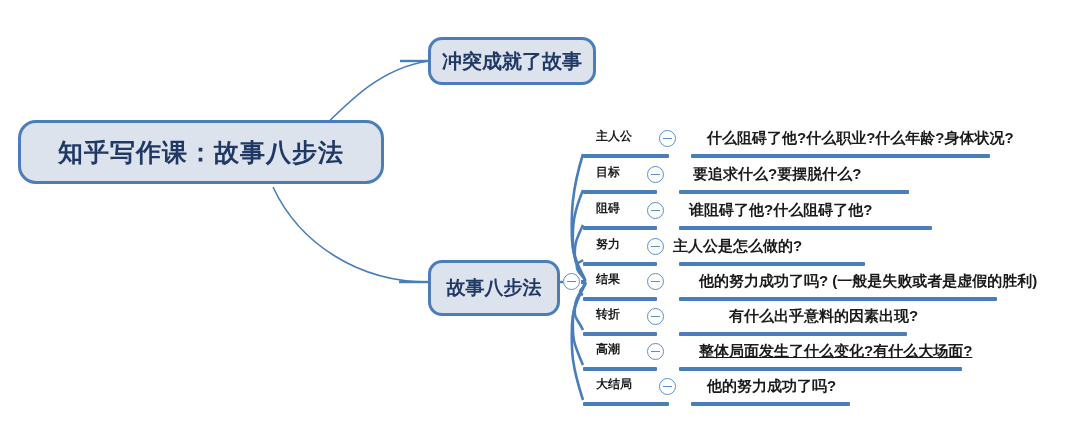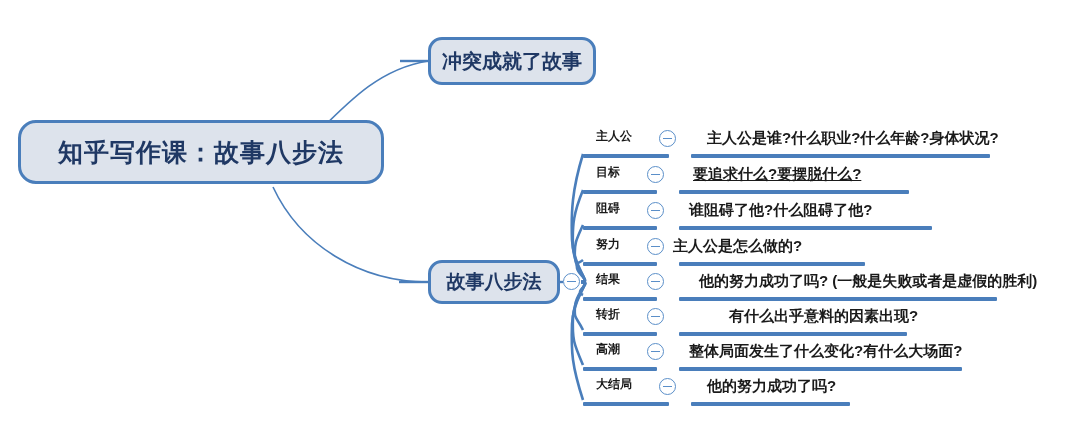--- a/index.html
+++ b/index.html
@@ -57,21 +57,21 @@
     left: 428px;
     top: 37px;
     width: 168px;
     height: 48px;
     font-size: 20px;
   }
   .node-branch-2 {
     left: 428px;
     top: 260px;
     width: 132px;
-    height: 44px;
+    height: 56px;
     font-size: 19px;
   }
 
   
   .minus-icon {
     position: absolute;
     width: 17px;
     height: 17px;
     border: 1.6px solid #5b8fc9;
     border-radius: 50%;
@@ -169,29 +169,29 @@
   </div>
 
   <div class="node node-branch-2">
     <span>故事八步法</span>
   </div>
   <div class="minus-icon branch-collapse"></div>
 
   <div class="leaf-row" style="top:128px;">
     <span class="leaf-label">主人公</span>
     <div class="minus-icon leaf-minus" style="left:76px;"></div>
-    <span class="leaf-desc" style="left:124px;">主人公是谁?什么职业?什么年龄?身体状况?</span>
+    <span class="leaf-desc" style="left:124px;">什么阻碍了他?什么职业?什么年龄?身体状况?</span>
     <div class="underline-a" style="width:86px;"></div>
     <div class="underline-b" style="left:108px; width:299px;"></div>
   </div>
 
   <div class="leaf-row" style="top:164px;">
     <span class="leaf-label">目标</span>
     <div class="minus-icon leaf-minus" style="left:64px;"></div>
-    <span class="leaf-desc" style="left:110px;text-decoration:underline;">要追求什么?要摆脱什么?</span>
+    <span class="leaf-desc" style="left:110px;">要追求什么?要摆脱什么?</span>
     <div class="underline-a" style="width:74px;"></div>
     <div class="underline-b" style="left:96px; width:230px;"></div>
   </div>
 
   <div class="leaf-row" style="top:200px;">
     <span class="leaf-label">阻碍</span>
     <div class="minus-icon leaf-minus" style="left:64px;"></div>
     <span class="leaf-desc" style="left:106px;">谁阻碍了他?什么阻碍了他?</span>
     <div class="underline-a" style="width:74px;"></div>
     <div class="underline-b" style="left:96px; width:253px;"></div>
@@ -217,21 +217,21 @@
     <span class="leaf-label">转折</span>
     <div class="minus-icon leaf-minus" style="left:64px;"></div>
     <span class="leaf-desc" style="left:106px;margin-left:40px;">有什么出乎意料的因素出现?</span>
     <div class="underline-a" style="width:74px;"></div>
     <div class="underline-b" style="left:96px; width:228px;"></div>
   </div>
 
   <div class="leaf-row" style="top:341px;">
     <span class="leaf-label">高潮</span>
     <div class="minus-icon leaf-minus" style="left:64px;"></div>
-    <span class="leaf-desc" style="left:106px;">整体局面发生了什么变化?有什么大场面?</span>
+    <span class="leaf-desc" style="left:116px;text-decoration:underline;">整体局面发生了什么变化?有什么大场面?</span>
     <div class="underline-a" style="width:74px;"></div>
     <div class="underline-b" style="left:96px; width:283px;"></div>
   </div>
 
   <div class="leaf-row" style="top:376px;">
     <span class="leaf-label">大结局</span>
     <div class="minus-icon leaf-minus" style="left:76px;"></div>
     <span class="leaf-desc" style="left:124px;">他的努力成功了吗?</span>
     <div class="underline-a" style="width:86px;"></div>
     <div class="underline-b" style="left:108px; width:159px;"></div>

